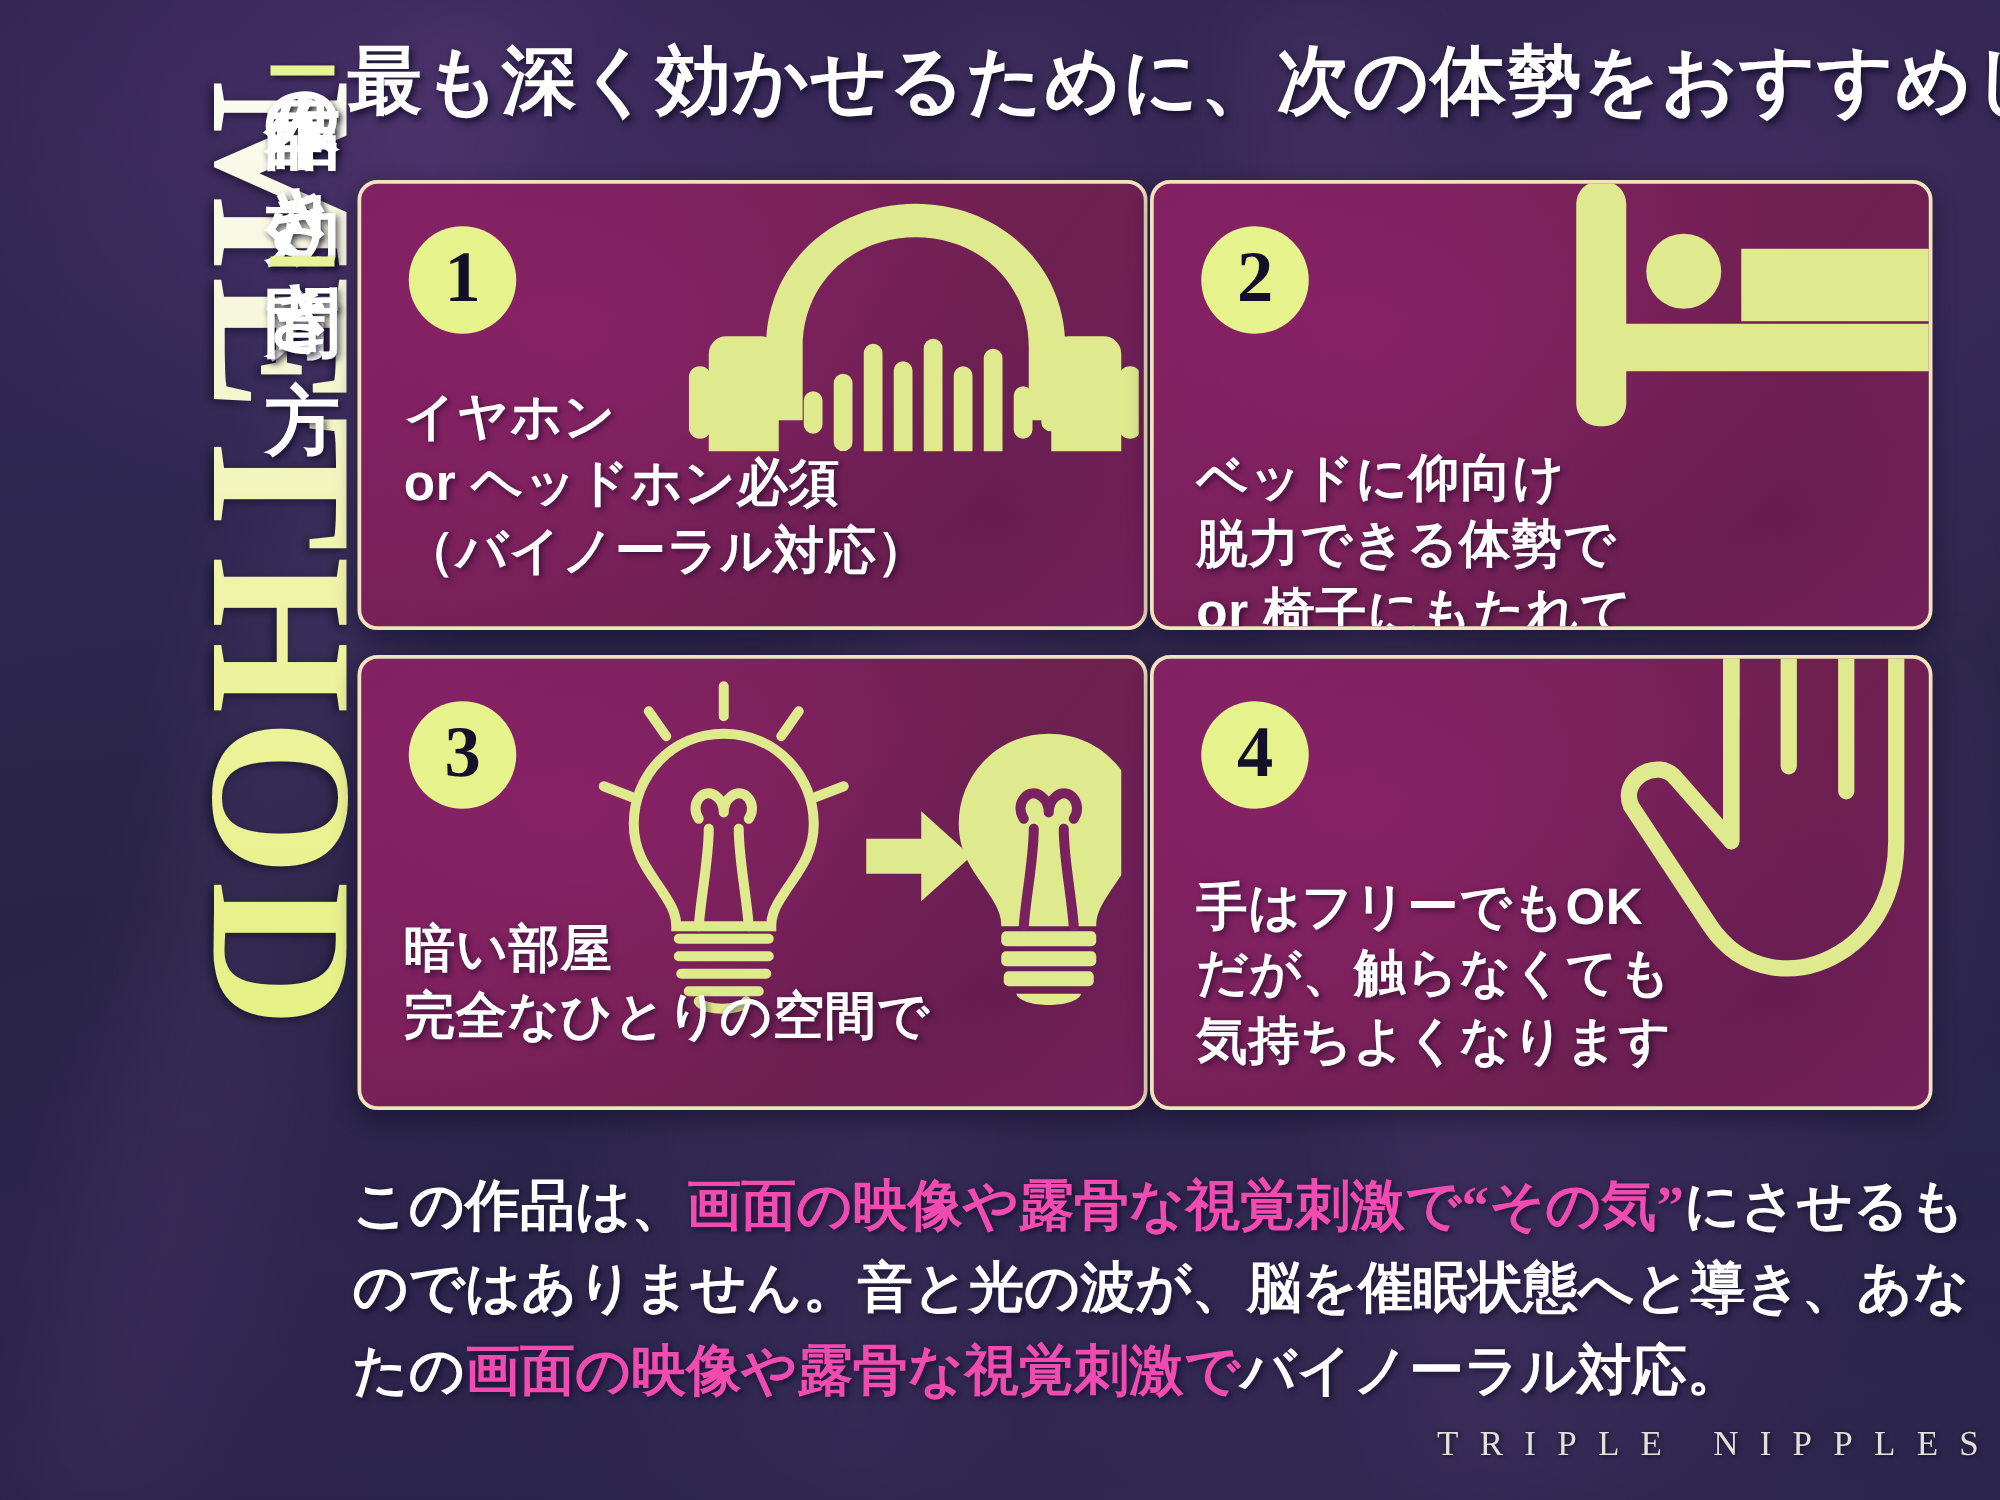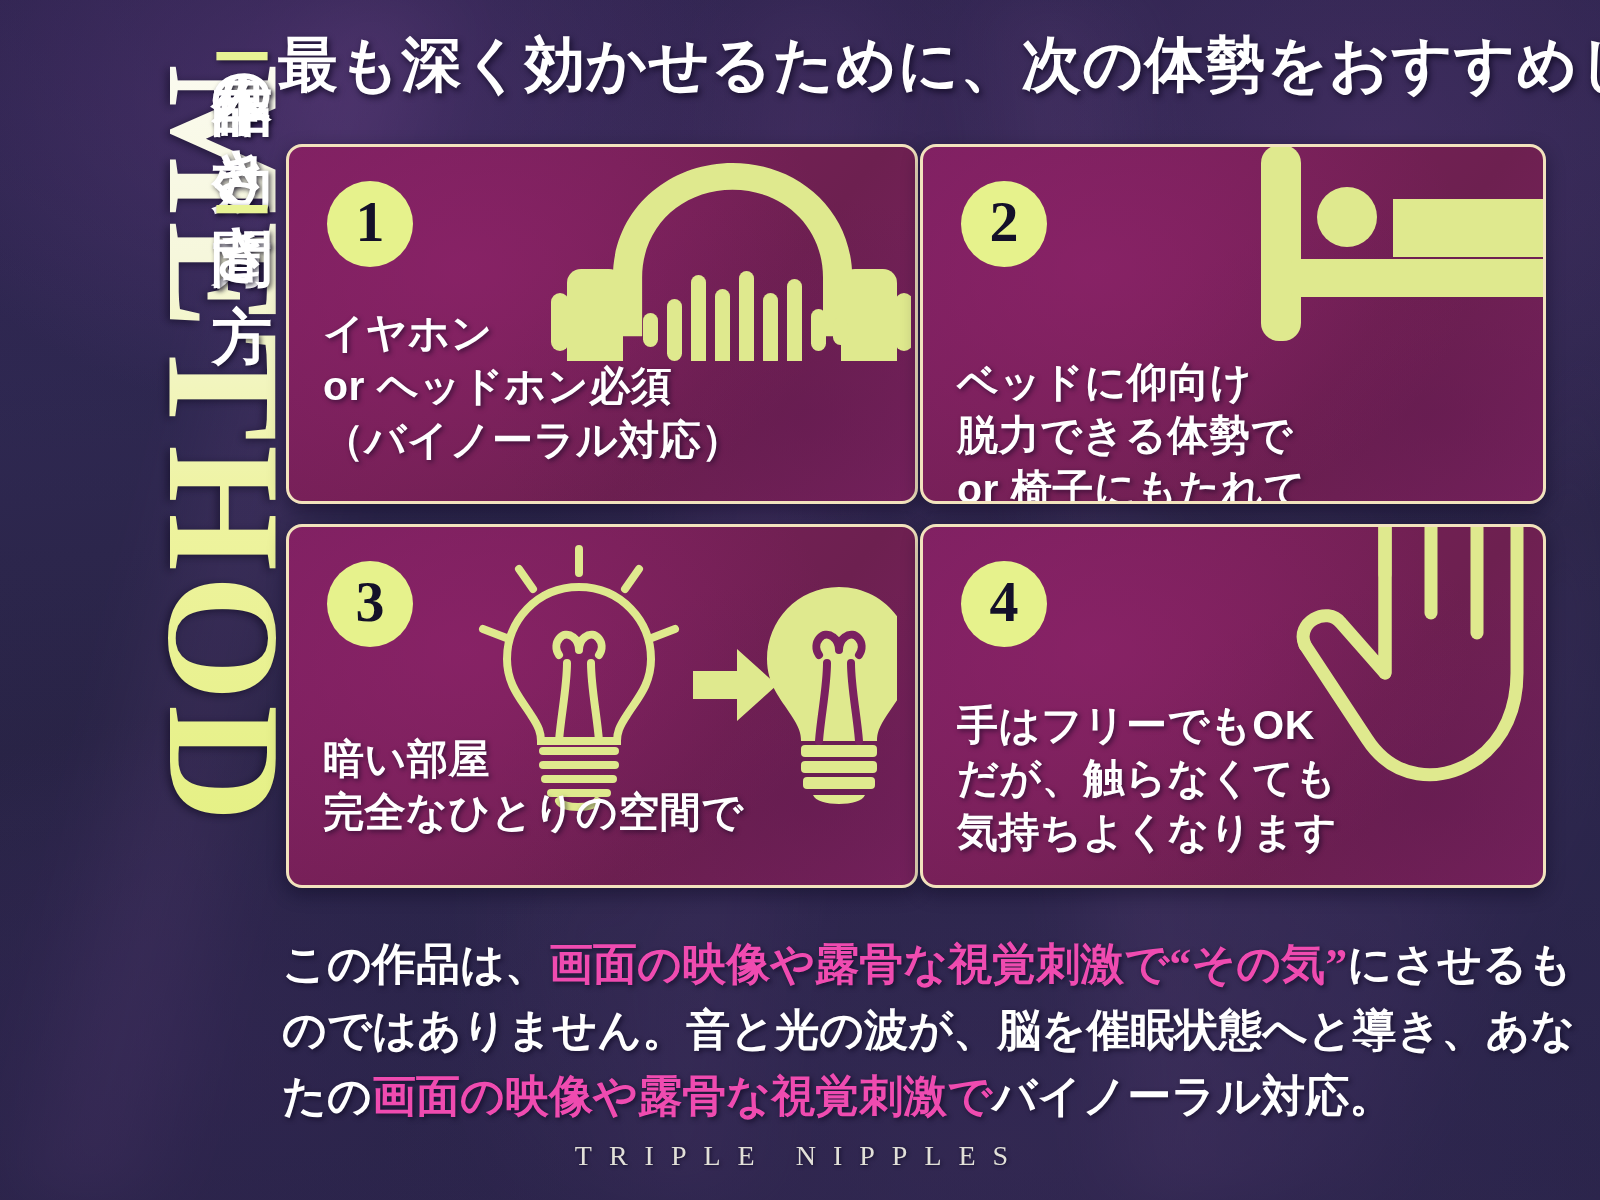--- a/index.html
+++ b/index.html
@@ -103,21 +103,21 @@
   
   .para{
     position:absolute;left:282px;top:932px;width:1312px;
     font-family:"Liberation Serif","DejaVu Serif",serif;
     font-weight:700;font-size:44px;line-height:1.50;letter-spacing:0px;
     color:#ffffff;text-shadow:2px 2px 5px rgba(8,4,26,.6);
   }
   .para .hi{color:#ef4bb0;font-family:Liberation Serif, serif;}
 
   .footer{
-    position:absolute;left:0;top:1140px;width:1600px;text-align:center;
+    position:absolute;left:0;top:1140px;width:1600px;text-align:right;
     font-family:"Liberation Serif","DejaVu Serif",serif;
     font-weight:400;font-size:28px;letter-spacing:17px;
     color:#f1f0e4;opacity:.92;text-shadow:1px 1px 4px rgba(8,4,26,.7);
   }
 </style>
 </head>
 <body>
 
 <div id="stage">
 

